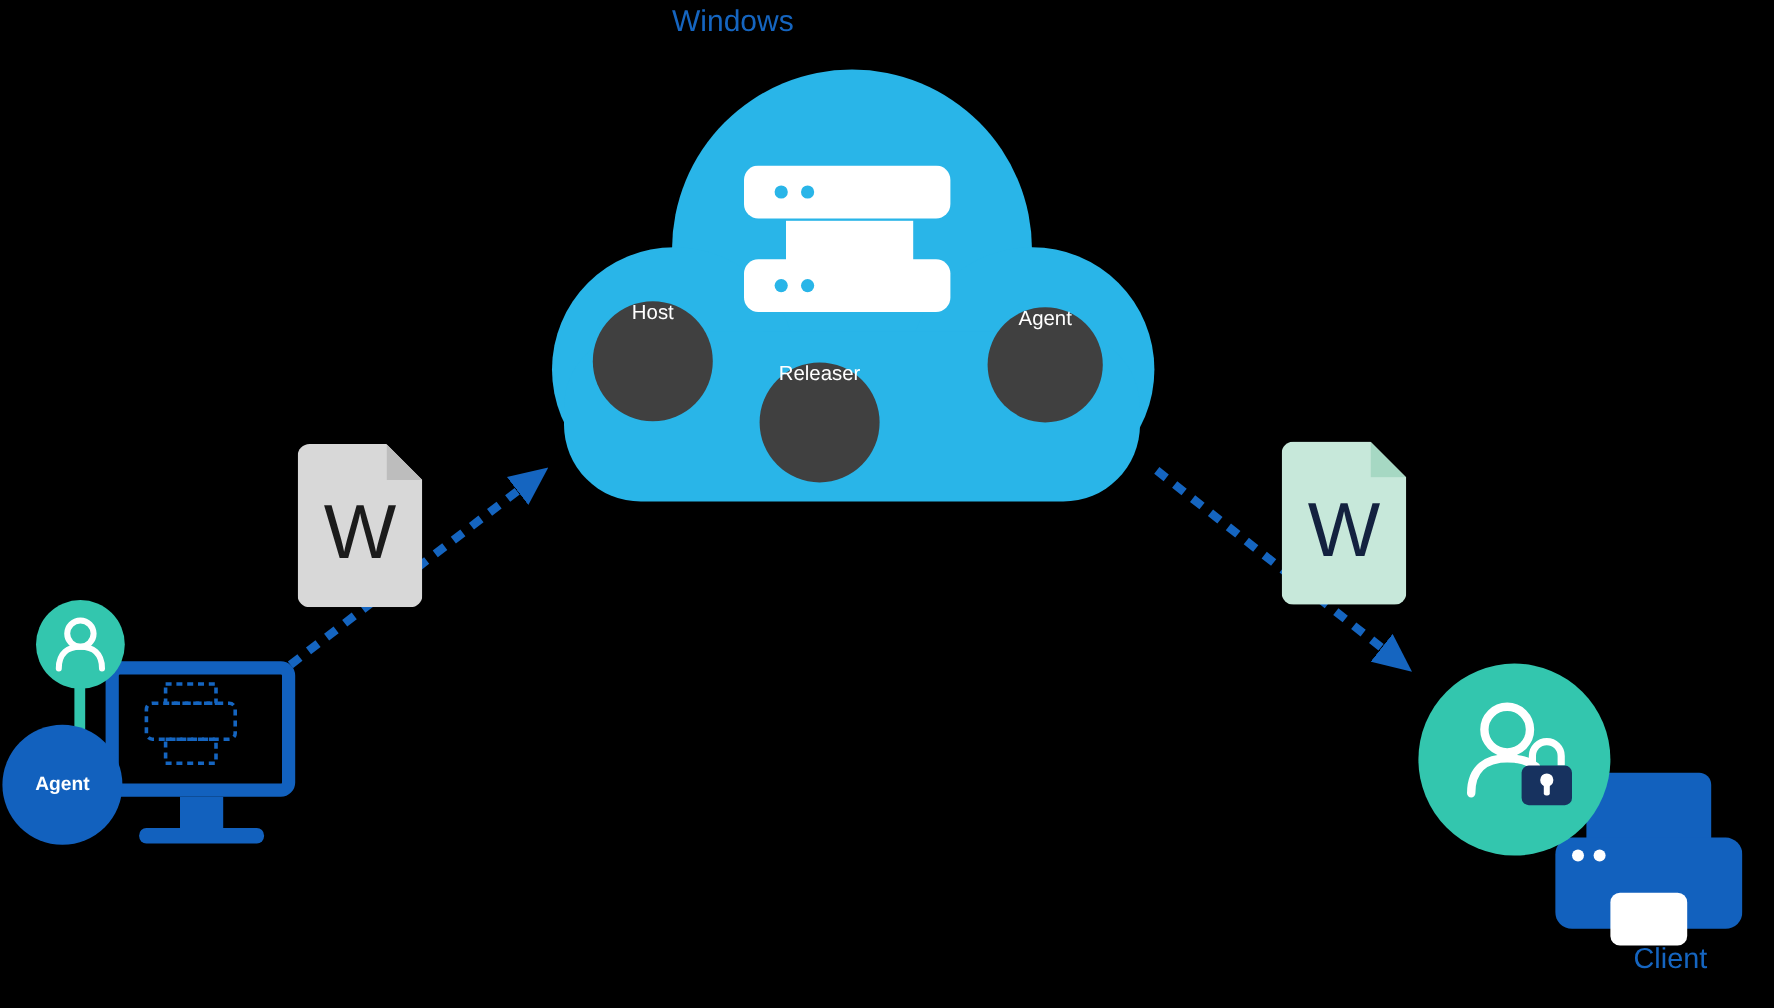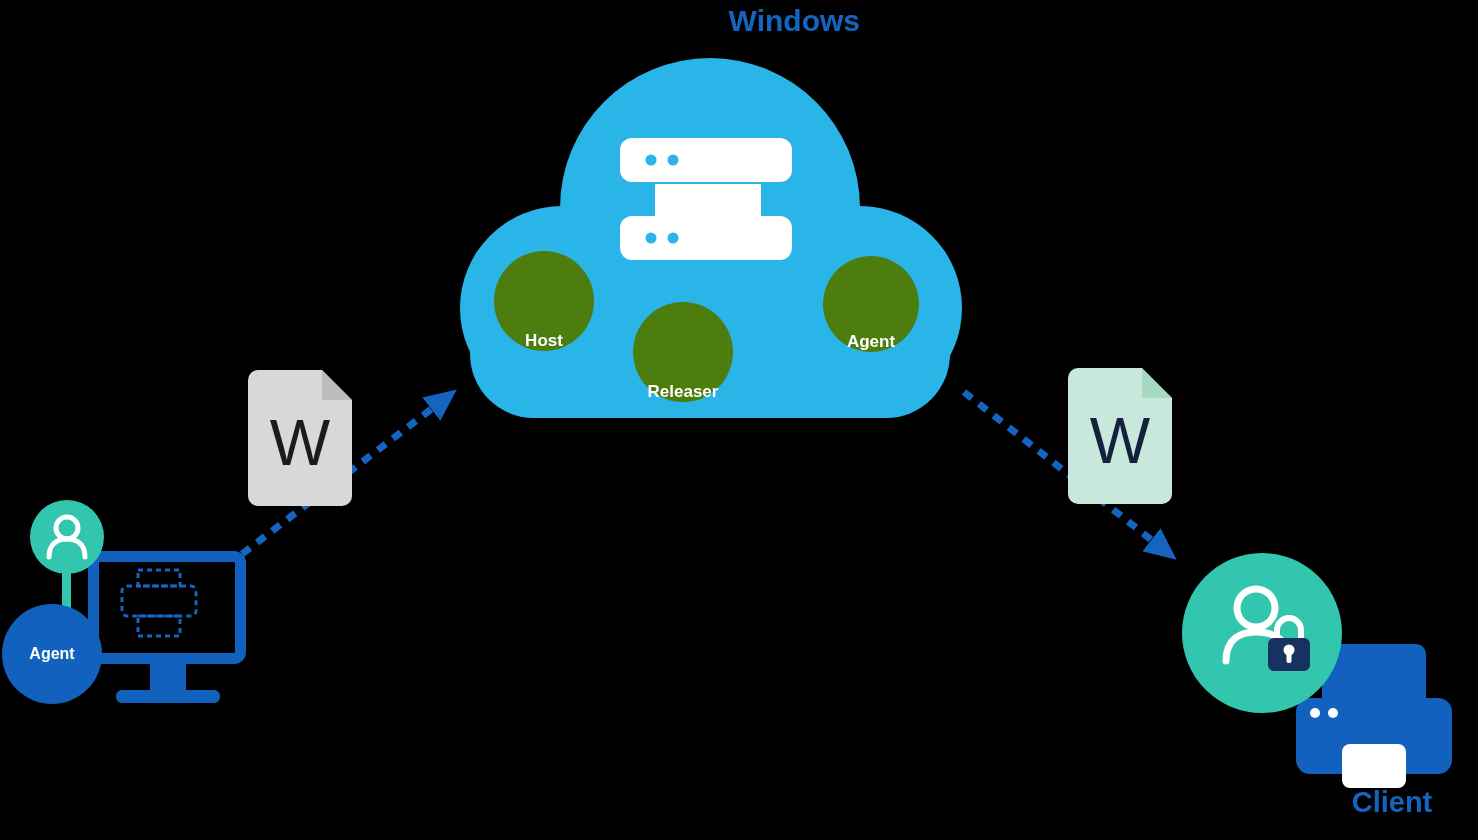--- a/index.html
+++ b/index.html
@@ -8,31 +8,31 @@
     background: #000000;
     font-family: "Liberation Sans", sans-serif;
     position: relative;
     overflow: hidden;
   }
   .abs { position: absolute; }
 
   
   .diagram-title {
     left: 560px; top: 4px; width: 300px;
-    text-align: right;
-    font-size: 30px; font-weight: bold;
+    text-align: left;
+    font-size: 25px; font-weight: normal;
     color: #1565C0;
   }
 
   
   .node-circle {
-    background: #4d7c0f;
+    background: #404040;
     border-radius: 50%;
-    display: flex; align-items: flex-end; justify-content: center;
-    color: #ffffff; font-weight: bold; font-size: 17px;
+    display: flex; align-items: flex-start; justify-content: center;
+    color: #ffffff; font-weight: normal; font-size: 17px;
   }
   .node-host     { left: 494px; top: 251px; width: 100px; height: 100px; }
   .node-releaser { left: 633px; top: 302px; width: 100px; height: 100px; }
   .node-agent    { left: 823px; top: 256px; width: 96px;  height: 96px; }
 
   
   .monitor {
     left: 88px; top: 551px; width: 136px; height: 91px;
     border: 11px solid #1261BE;
     border-radius: 12px;
@@ -75,21 +75,21 @@
   .doc-green .doc-letter { color: #13213f; }
 
   
   .client-bubble {
     left: 1182px; top: 553px; width: 160px; height: 160px;
     background: #33C6AE; border-radius: 50%;
   }
   .client-label {
     left: 1307px; top: 786px; width: 170px;
     text-align: center;
-    font-size: 29px; font-weight: bold; color: #1565C0;
+    font-size: 24px; font-weight: normal; color: #1565C0;
   }
 
   svg { display: block; }
   .overlay { left: 0; top: 0; pointer-events: none; }
 </style>
 </head>
 <body>
 
 <div class="abs diagram-title">Windows</div>
 

